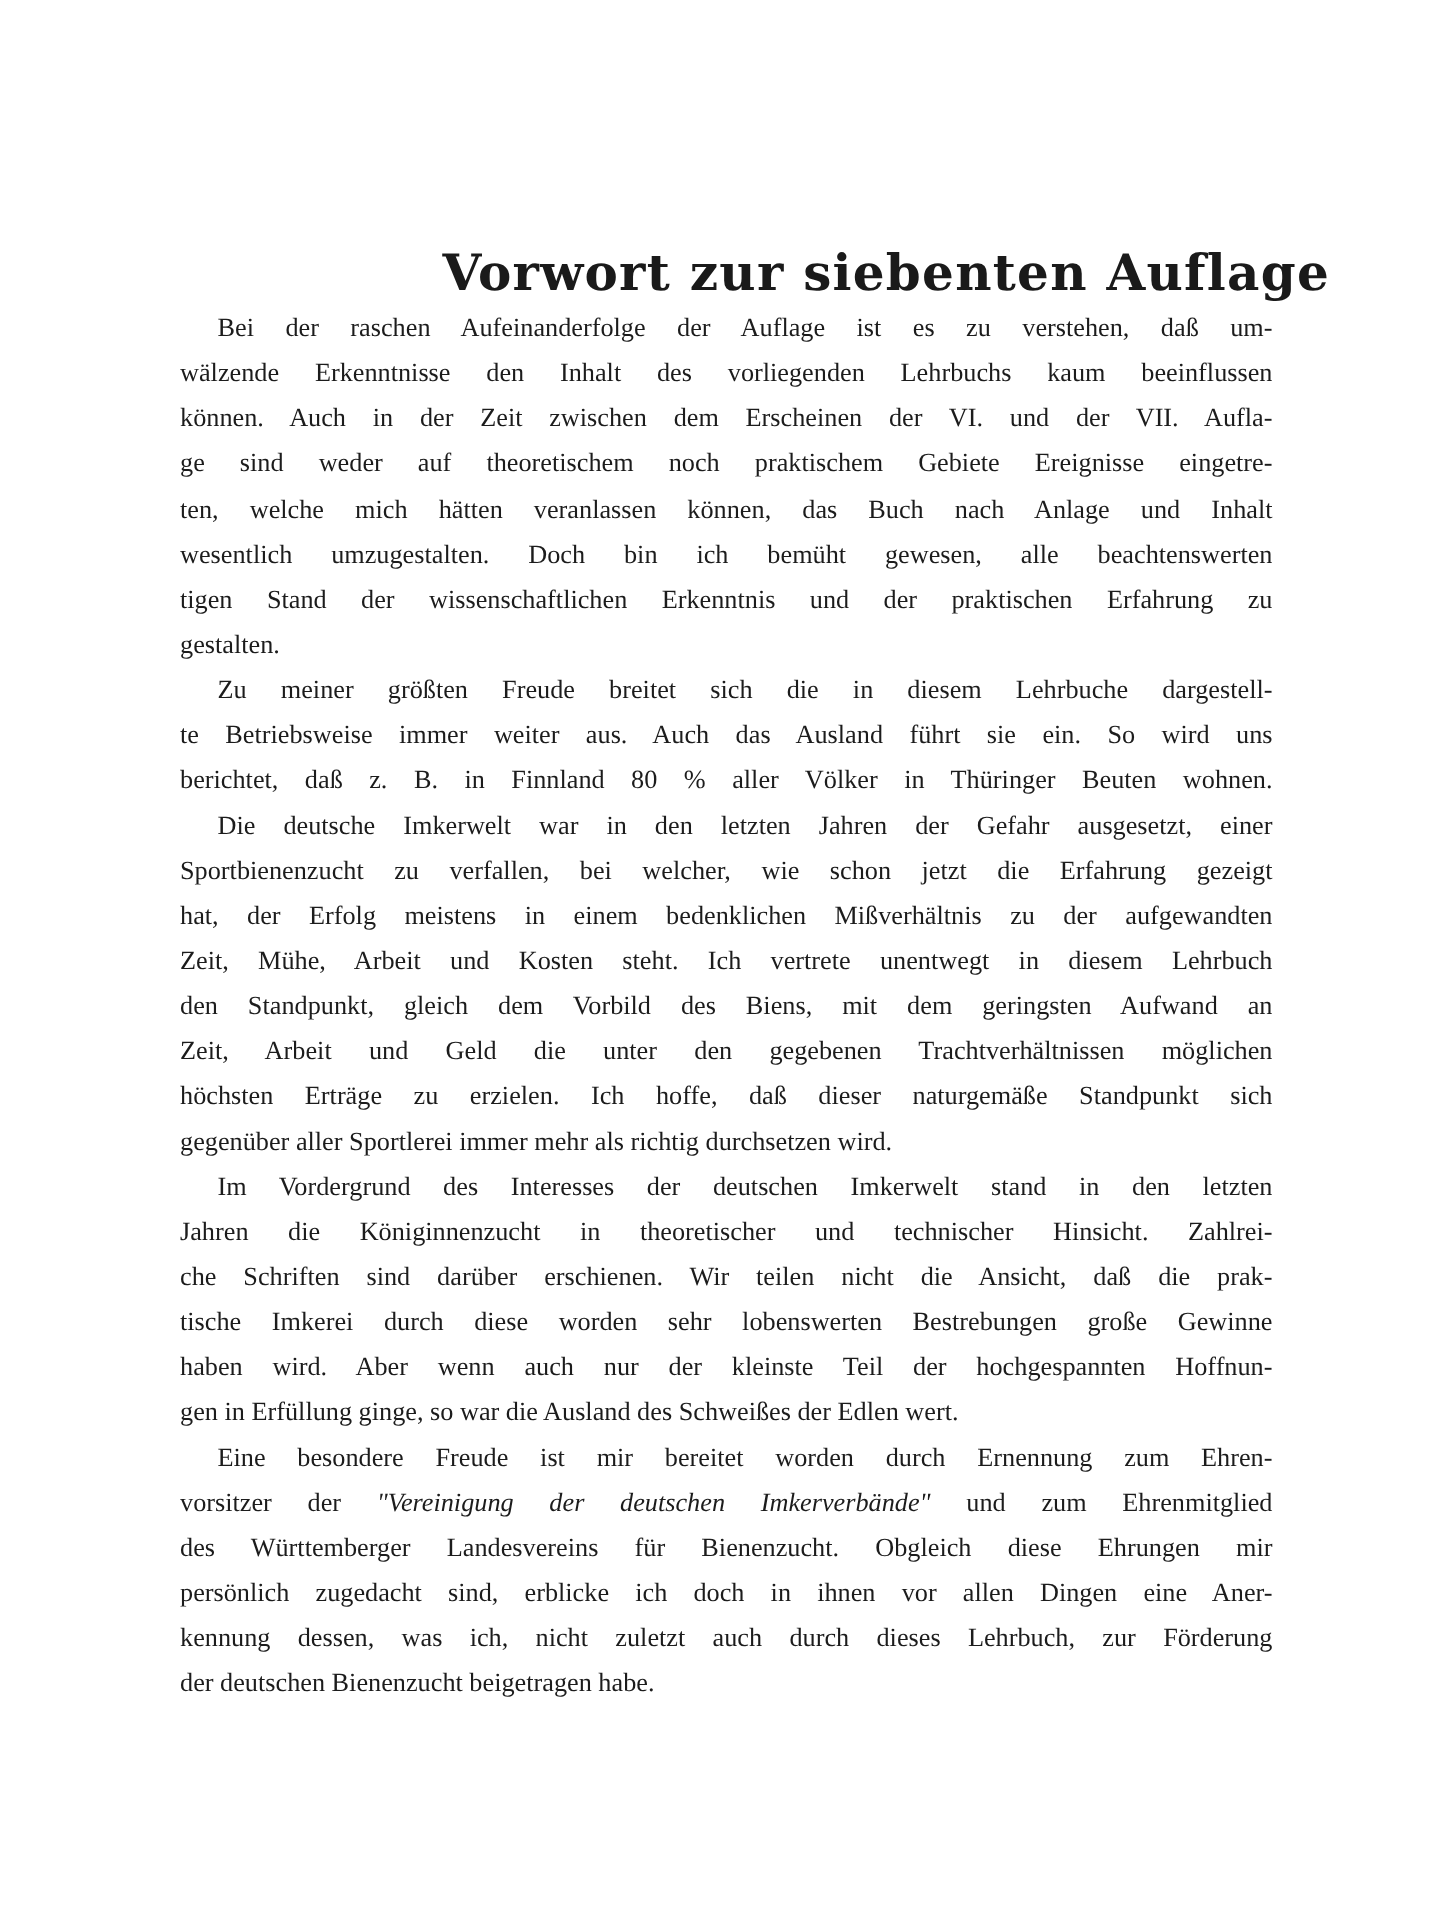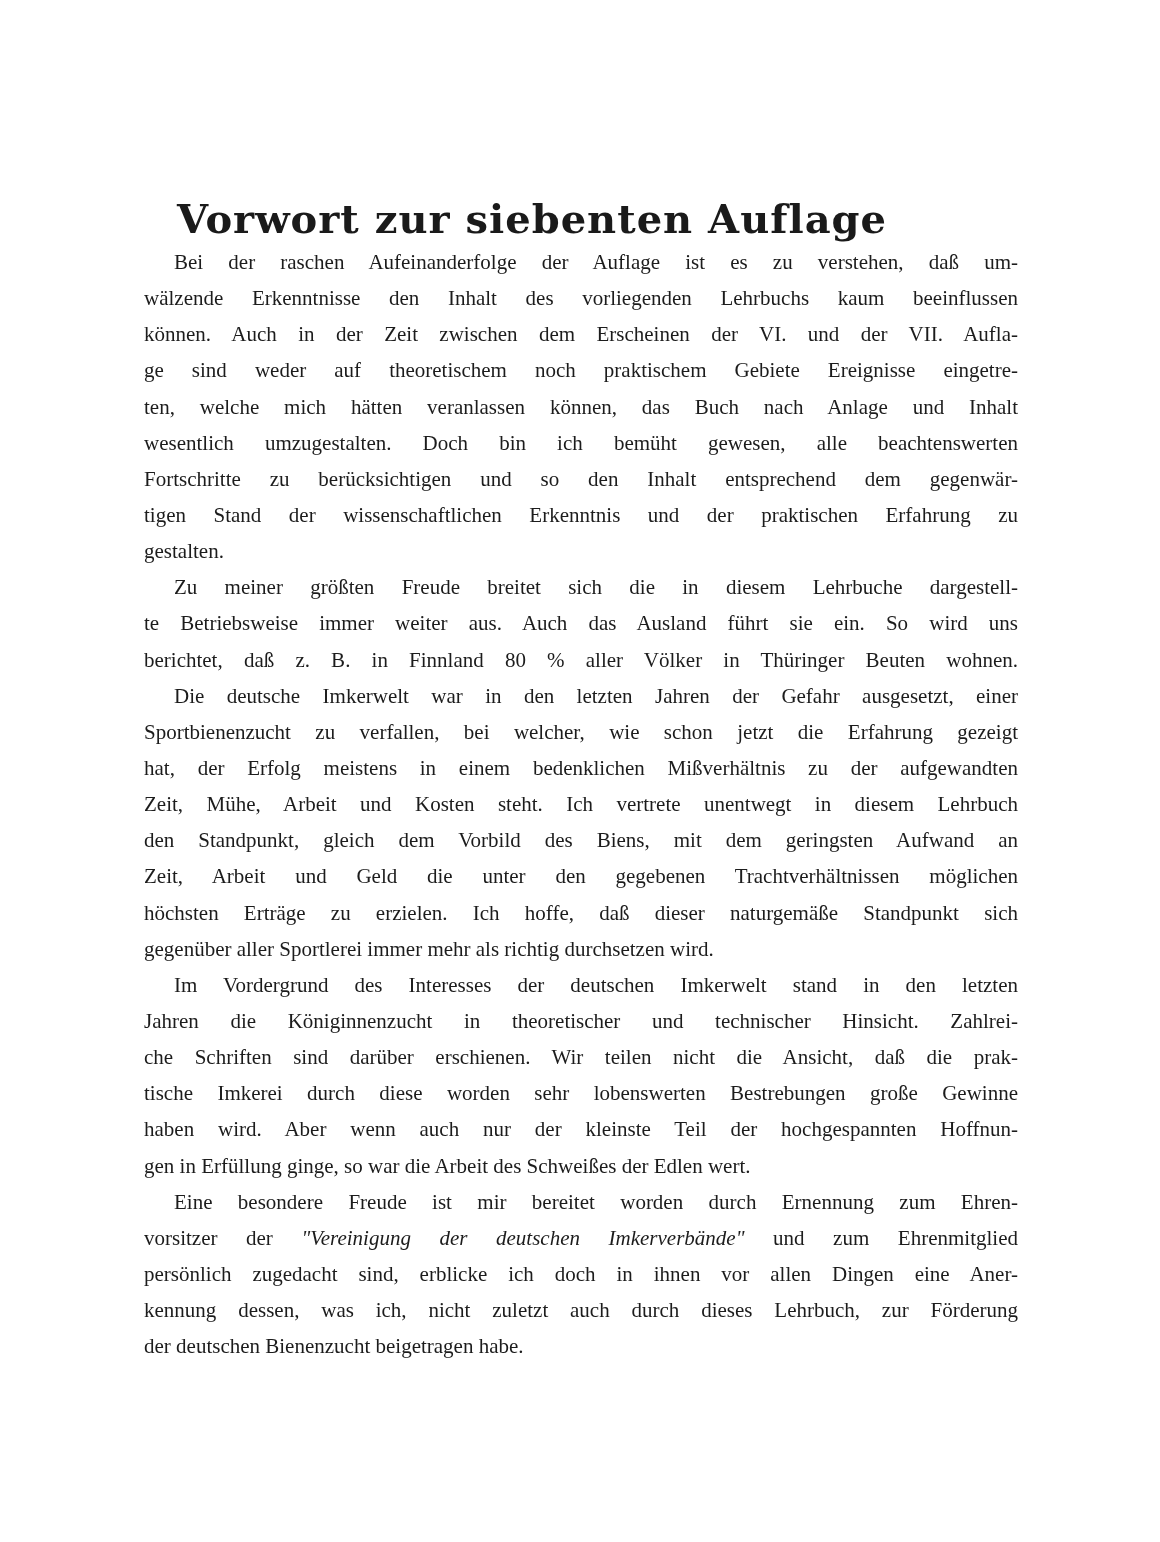--- a/index.html
+++ b/index.html
@@ -19,21 +19,21 @@
     left: 0; top: 0;
     width: 1160px;
     height: 1542px;
     background: #ffffff;
   }
   .title {
     position: absolute;
     left: 0;
     width: 1064px;
     top: 168px;
-    text-align: center;
+    text-align: right;
     font-family: "DejaVu Serif", serif;
     font-weight: bold;
     font-size: 40px;
     letter-spacing: 1px;
     color: #1a1a1a;
     line-height: 48px;
   }
   .body-text {
     position: absolute;
     left: 144px;
@@ -71,21 +71,20 @@
 
   <div class="body-text">
 
     <div>
       <span class="line indent">Bei der raschen Aufeinanderfolge der Auflage ist es zu verstehen, daß um-</span>
       <span class="line">wälzende Erkenntnisse den Inhalt des vorliegenden Lehrbuchs kaum beeinflussen</span>
       <span class="line">können. Auch in der Zeit zwischen dem Erscheinen der VI. und der VII. Aufla-</span>
       <span class="line">ge sind weder auf theoretischem noch praktischem Gebiete Ereignisse eingetre-</span>
       <span class="line">ten, welche mich hätten veranlassen können, das Buch nach Anlage und Inhalt</span>
       <span class="line">wesentlich umzugestalten. Doch bin ich bemüht gewesen, alle beachtenswerten</span>
-      <span class="line">Fortschritte zu berücksichtigen und so den Inhalt entsprechend dem gegenwär-</span>
       <span class="line">tigen Stand der wissenschaftlichen Erkenntnis und der praktischen Erfahrung zu</span>
       <span class="line last">gestalten.</span>
     </div>
 
     <div>
       <span class="line indent">Zu meiner größten Freude breitet sich die in diesem Lehrbuche dargestell-</span>
       <span class="line">te Betriebsweise immer weiter aus. Auch das Ausland führt sie ein. So wird uns</span>
       <span class="line">berichtet, daß z. B. in Finnland 80 % aller Völker in Thüringer Beuten wohnen.</span>
     </div>
 
@@ -99,25 +98,26 @@
       <span class="line">höchsten Erträge zu erzielen. Ich hoffe, daß dieser naturgemäße Standpunkt sich</span>
       <span class="line last">gegenüber aller Sportlerei immer mehr als richtig durchsetzen wird.</span>
     </div>
 
     <div>
       <span class="line indent">Im Vordergrund des Interesses der deutschen Imkerwelt stand in den letzten</span>
       <span class="line">Jahren die Königinnenzucht in theoretischer und technischer Hinsicht. Zahlrei-</span>
       <span class="line">che Schriften sind darüber erschienen. Wir teilen nicht die Ansicht, daß die prak-</span>
       <span class="line">tische Imkerei durch diese worden sehr lobenswerten Bestrebungen große Gewinne</span>
       <span class="line">haben wird. Aber wenn auch nur der kleinste Teil der hochgespannten Hoffnun-</span>
-      <span class="line last">gen in Erfüllung ginge, so war die Arbeit des Schweißes der Edlen wert.</span>
+      <span class="line last">gen in Erfüllung ginge, so war die Ausland des Schweißes der Edlen wert.</span>
     </div>
 
     <div>
       <span class="line indent">Eine besondere Freude ist mir bereitet worden durch Ernennung zum Ehren-</span>
       <span class="line"><span>vorsitzer der </span><span class="ital">"Vereinigung der deutschen Imkerverbände"</span><span> und zum Ehrenmitglied</span></span>
+      <span class="line">des Württemberger Landesvereins für Bienenzucht. Obgleich diese Ehrungen mir</span>
       <span class="line">persönlich zugedacht sind, erblicke ich doch in ihnen vor allen Dingen eine Aner-</span>
       <span class="line">kennung dessen, was ich, nicht zuletzt auch durch dieses Lehrbuch, zur Förderung</span>
       <span class="line last">der deutschen Bienenzucht beigetragen habe.</span>
     </div>
 
   </div>
 </div>
 
 </body></html>

